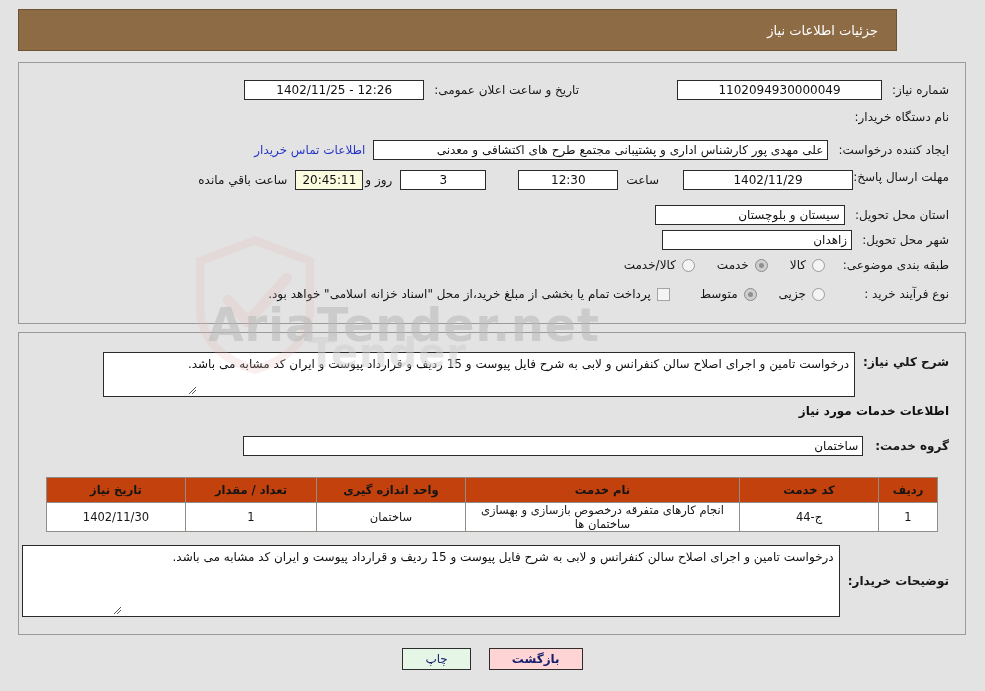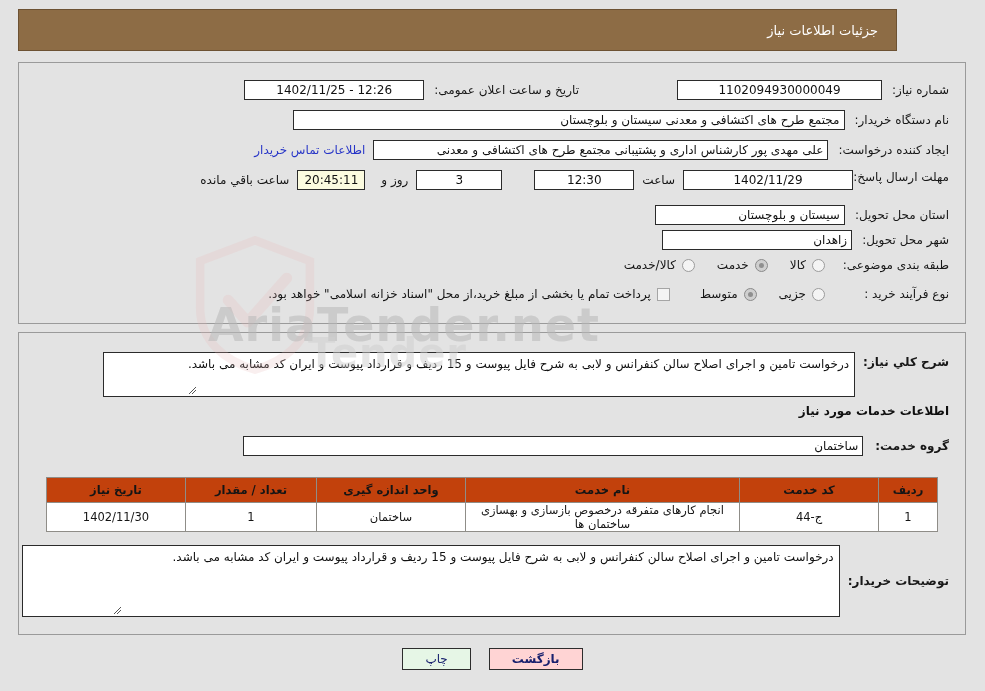--- a/index.html
+++ b/index.html
@@ -173,37 +173,36 @@
   <span class="lbl">شماره نیاز:</span>
   <span class="fld" style="width:205px;margin-right:10px;">1102094930000049</span>
 </div>
 <div class="frow" style="right:406px; top:80px; z-index:3;">
   <span class="lbl">تاریخ و ساعت اعلان عمومی:</span>
   <span class="fld" style="width:180px;margin-right:10px;">12:26 - 1402/11/25</span>
 </div>
 
 <div class="frow" style="right:36px; top:110px; z-index:3;">
   <span class="lbl">نام دستگاه خریدار:</span>
-  <span class="fld rt" style="width:552px;margin-right:10px;">مجتمع طرح های اکتشافی و معدنی سیستان و بلوچستان</span>
 </div>
 
 <div class="frow" style="right:36px; top:140px; z-index:3;">
   <span class="lbl">ایجاد کننده درخواست:</span>
   <span class="fld rt" style="width:455px;margin-right:10px;">علی مهدی پور کارشناس اداری و پشتیبانی مجتمع طرح های اکتشافی و معدنی</span>
   <span class="link" style="margin-right:8px;">اطلاعات تماس خریدار</span>
 </div>
 
 <div class="frow" style="right:36px; top:170px; z-index:3; align-items:flex-start;">
   <span class="lbl" style="width:86px;display:block;line-height:15px;">مهلت ارسال پاسخ: تا تاریخ:</span>
   <span class="fld" style="width:170px;margin-right:10px;">1402/11/29</span>
-  <span class="plain" style="margin-right:8px;line-height:20px;">ساعت</span>
+  <span class="plain" style="margin-right:24px;line-height:20px;">ساعت</span>
   <span class="fld" style="width:100px;margin-right:8px;">12:30</span>
   <span class="fld" style="width:86px;margin-right:32px;">3</span>
   <span class="plain" style="margin-right:8px;line-height:20px;">روز و</span>
-  <span class="fld yellow" style="width:68px;margin-right:16px;">20:45:11</span>
+  <span class="fld yellow" style="width:68px;margin-right:2px;">20:45:11</span>
   <span class="plain" style="margin-right:8px;line-height:20px;">ساعت باقي مانده</span>
 </div>
 
 <div class="frow" style="right:36px; top:205px; z-index:3;">
   <span class="lbl">استان محل تحویل:</span>
   <span class="fld rt" style="width:190px;margin-right:10px;">سیستان و بلوچستان</span>
 </div>
 
 <div class="frow" style="right:36px; top:230px; z-index:3;">
   <span class="lbl">شهر محل تحویل:</span>

